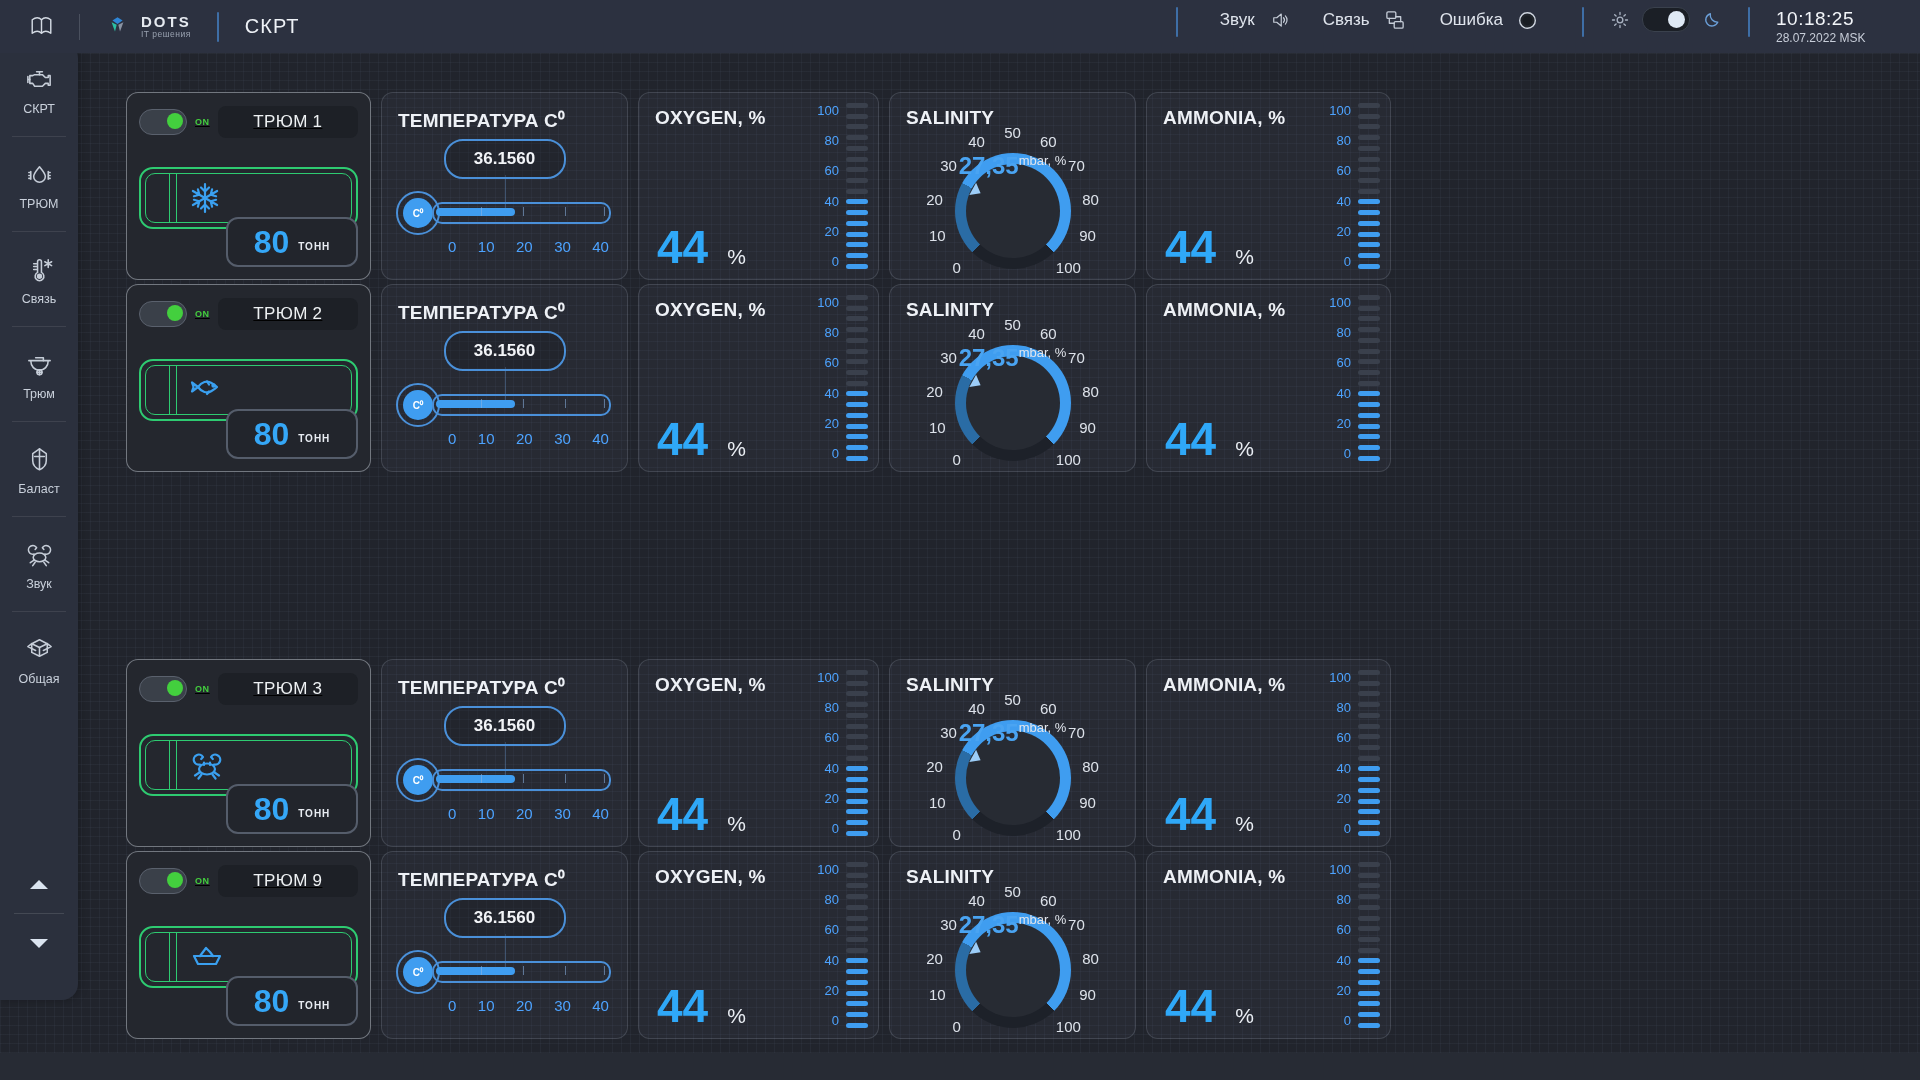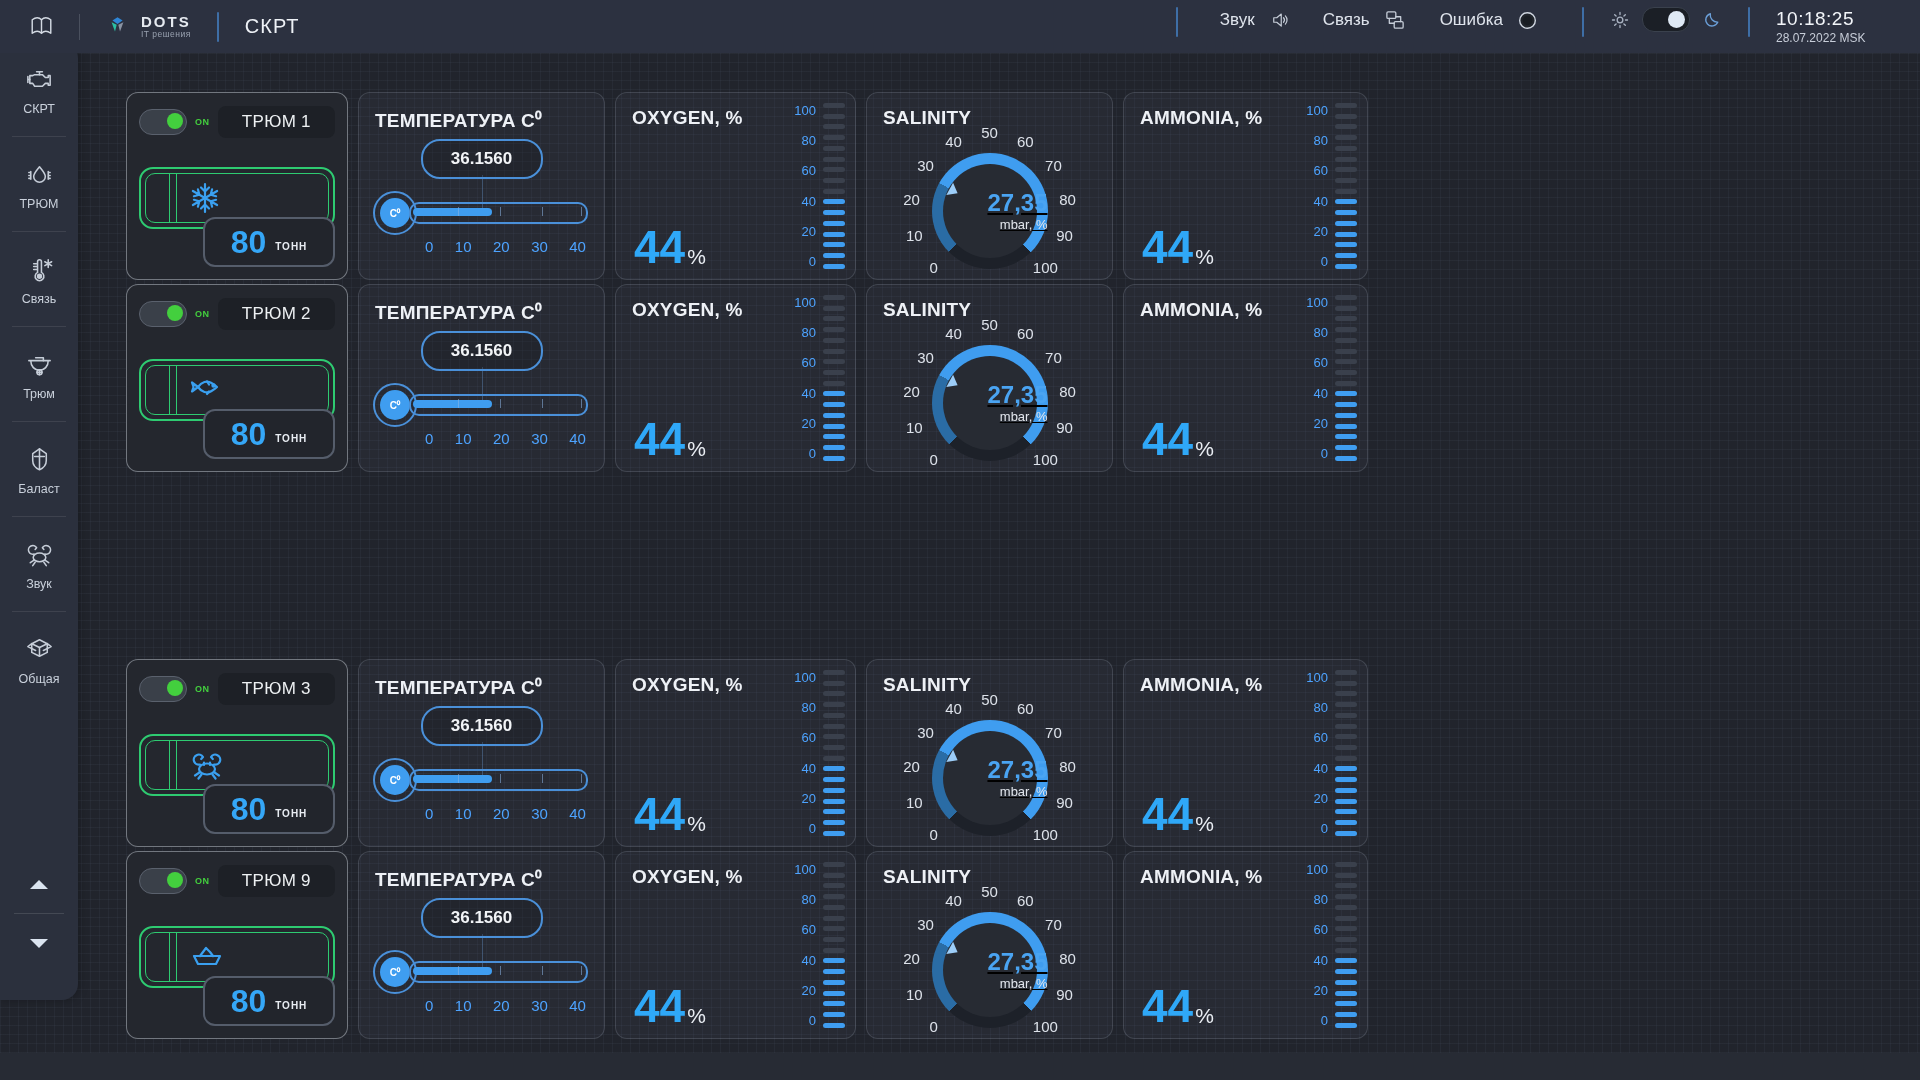--- a/index.html
+++ b/index.html
@@ -67,21 +67,21 @@
   .card{
     box-sizing:border-box;position:relative;border-radius:12px;
     background:rgba(138,150,175,0.055);
     border:1px solid rgba(205,215,232,0.16);
   }
   .card .title{
     position:absolute;top:14px;left:16px;font-size:19px;font-weight:600;
     color:#eef1f6;letter-spacing:.2px;white-space:nowrap;
   }
   
-  .hold-card{width:222px;background:#24272e;border:1px solid rgba(225,231,240,0.42);}
+  .hold-card{width:245px;background:#24272e;border:1px solid rgba(225,231,240,0.42);text-decoration:underline;}
   .hold-head{display:flex;align-items:center;gap:8px;padding:13px 12px 0 12px;}
   .toggle{width:46px;height:24px;border-radius:13px;background:#3a4049;border:1px solid #5a616d;position:relative;flex:none;cursor:pointer;}
   .toggle-knob{position:absolute;top:3px;right:3px;width:16px;height:16px;border-radius:50%;background:#43cf3e;}
   .on-label{font-size:9px;font-weight:bold;color:#43cf3e;letter-spacing:.6px;flex:none;}
   .name-pill{flex:1;height:32px;background:#1d2026;border-radius:8px;display:flex;align-items:center;justify-content:center;font-size:17px;color:#eef1f3;letter-spacing:.3px;}
   .tank{position:absolute;left:12px;right:12px;top:74px;height:58px;border:2px solid #2ecb71;border-radius:14px;}
   .tank-inner{position:absolute;inset:4px;border:1px solid #2ecb71;border-radius:10px;}
   .tank-line{position:absolute;left:28px;top:4px;bottom:4px;width:6px;border-left:1px solid #2ecb71;border-right:1px solid #2ecb71;}
   .cargo{position:absolute;left:46px;top:50%;transform:translateY(-50%);width:36px;height:36px;color:#3aa0f0;}
   .amount-box{
@@ -97,36 +97,36 @@
   .thermo{position:absolute;left:14px;right:14px;top:98px;height:64px;}
   .bulb-outer{position:absolute;left:0;top:0;width:40px;height:40px;border:2px solid #4a90d9;border-radius:50%;}
   .bulb-inner{position:absolute;left:7px;top:7px;width:30px;height:30px;border-radius:50%;background:#3f9df0;display:flex;align-items:center;justify-content:center;font-size:10px;font-weight:bold;color:#fff;}
   .tube{position:absolute;left:36px;right:2px;top:11px;height:18px;border:2px solid #4a90d9;border-radius:10px;}
   .t-fill{position:absolute;left:2px;top:4px;height:8px;background:#3f9df0;border-radius:4px;}
   .tick{position:absolute;top:3px;width:1px;height:9px;background:rgba(140,180,230,0.55);}
   .t-scale{position:absolute;left:52px;right:4px;bottom:0;display:flex;justify-content:space-between;font-size:15px;color:#4da3ff;}
   
   .pct-card-o{width:241px;}
   .pct-card-a{width:245px;}
-  .big-val{position:absolute;left:18px;bottom:12px;display:flex;align-items:flex-end;gap:2px;}
+  .big-val{position:absolute;left:18px;bottom:12px;display:flex;align-items:flex-end;gap:19px;}
   .big-num{font-size:46px;font-weight:bold;color:#2fa8f8;line-height:.85;}
   .big-unit{font-size:21px;color:#e9edf3;line-height:1;}
   .vbar{position:absolute;right:10px;top:10px;bottom:10px;display:flex;gap:7px;}
   .vlabels{display:flex;flex-direction:column;justify-content:space-between;align-items:flex-end;font-size:13px;color:#4da3ff;padding:0 0 0 0;}
   .vdashes{display:flex;flex-direction:column-reverse;justify-content:space-between;width:22px;}
   .vdash{height:5px;border-radius:2.5px;background:#3a404c;}
   .vdash.on{background:#3f9df0;}
   
   .sal-card{width:247px;}
   .gauge-wrap{position:absolute;left:50%;top:34px;transform:translateX(-50%);width:212px;height:150px;}
   .ring{position:absolute;left:48px;top:26px;width:116px;height:116px;border-radius:50%;}
   .ring::after{content:'';position:absolute;inset:11px;border-radius:50%;background:#272b33;}
   .pointer-wrap{position:absolute;left:48px;top:26px;width:116px;height:116px;z-index:3;}
   .pointer{position:absolute;top:12px;left:50%;margin-left:-7px;width:0;height:0;border-left:7px solid transparent;border-right:7px solid transparent;border-top:9px solid #9ccdf8;}
-  .g-center{position:absolute;left:48px;top:26px;width:116px;height:116px;display:flex;flex-direction:column;align-items:flex-end;justify-content:center;z-index:4;text-decoration:underline;}
+  .g-center{position:absolute;left:48px;top:26px;width:116px;height:116px;display:flex;align-items:flex-start;justify-content:center;z-index:4;}
   .g-value{font-size:24px;font-weight:bold;color:#4aa4f2;line-height:1.1;}
   .g-unit{font-size:13px;color:#e2e6ed;}
   .g-label{position:absolute;transform:translate(-50%,-50%);font-size:15px;color:#dde2ea;z-index:2;}
   svg{display:block;}
 </style>
 </head>
 <body>
 
 <div class="topbar">
   <span class="tb-icon">

